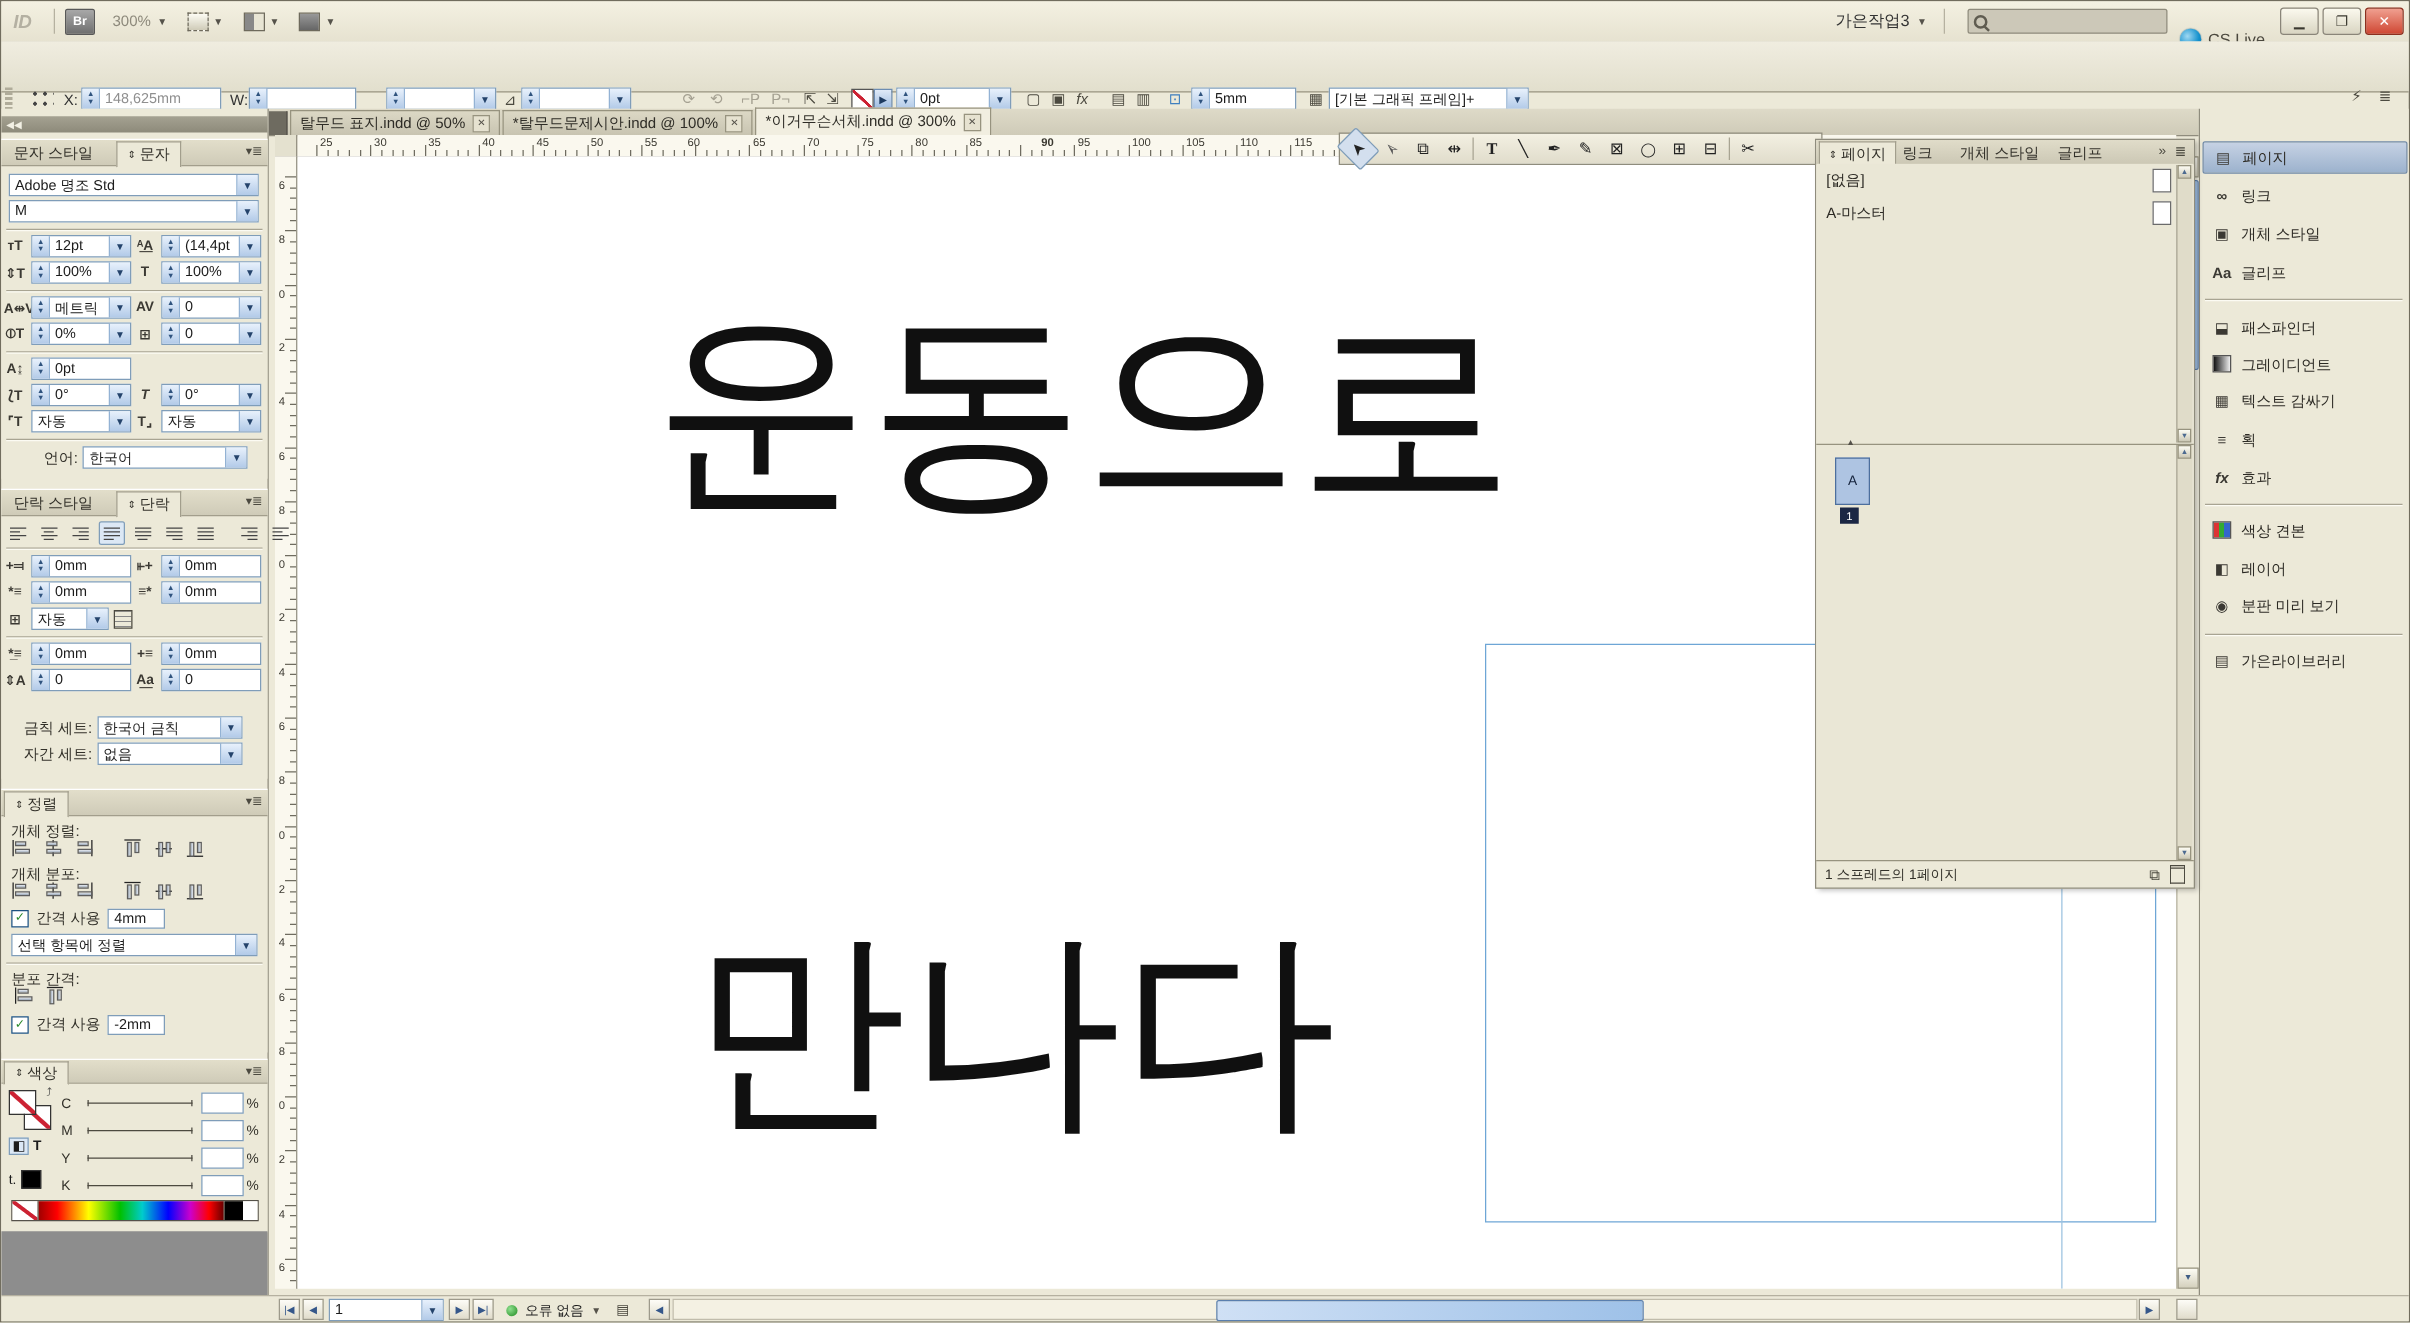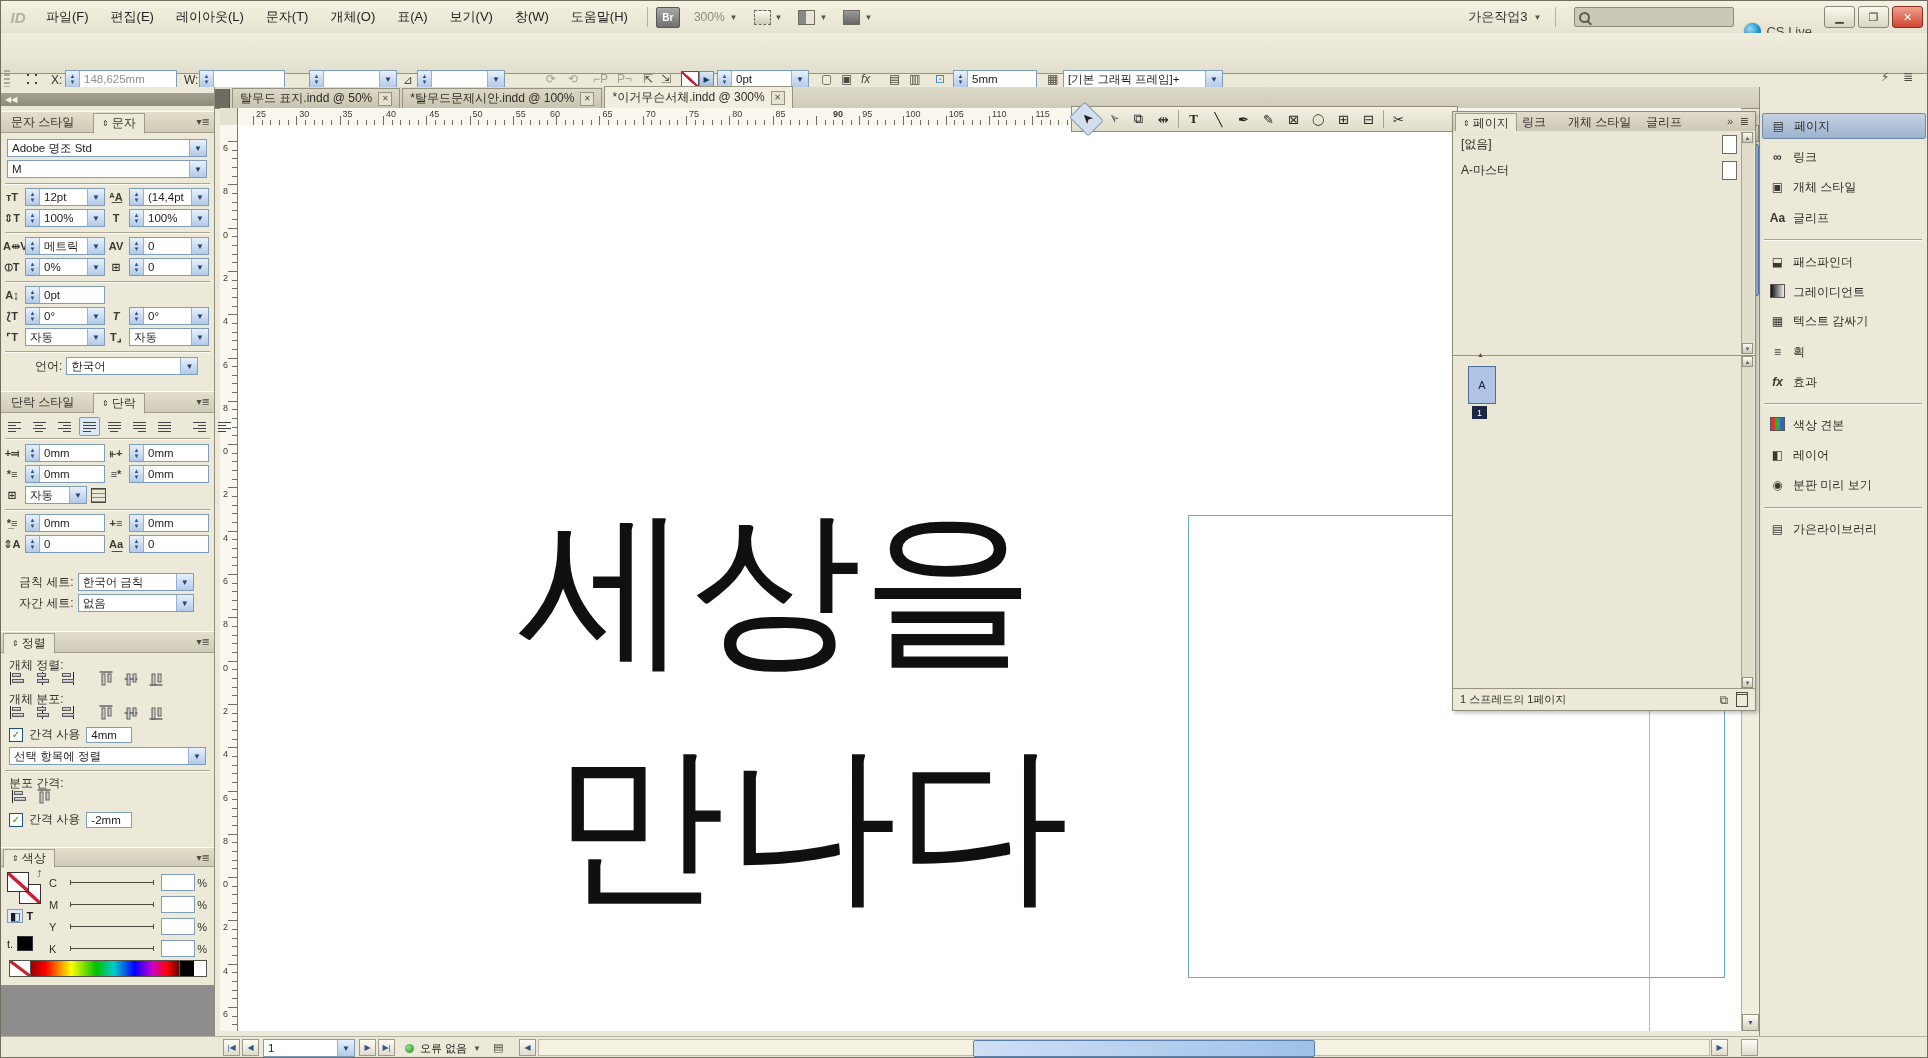--- a/index.html
+++ b/index.html
@@ -142,31 +142,20 @@
   #hsc-track{position:absolute;left:537px;top:2px;width:1172px;height:17px;background:#f4f1e3;border:1px solid #c0bcab;box-sizing:border-box;}
   .greendot{width:9px;height:9px;border-radius:50%;background:radial-gradient(circle at 35% 35%,#8fe08f,#1f8a1f);display:inline-block;}
 </style>
 </head>
 <body>
 
 <div id="win">
 
   <div id="titlebar">
     <div id="applogo">ID</div>
-    <div id="menubar" style="display:flex;">
-        <div class="menu-item">파일(F)</div>
-        <div class="menu-item">편집(E)</div>
-        <div class="menu-item">레이아웃(L)</div>
-        <div class="menu-item">문자(T)</div>
-        <div class="menu-item">개체(O)</div>
-        <div class="menu-item">표(A)</div>
-        <div class="menu-item">보기(V)</div>
-        <div class="menu-item">창(W)</div>
-        <div class="menu-item">도움말(H)</div>
-      </div>
     <div class="tb-sep"></div>
     <div id="br-btn">Br</div>
     <div class="ddtxt">
       <span>300%</span>
       <span class="caret">▼</span>
     </div>
     <div class="viewbtn">
       <span class="vicon dash"></span>
       <span class="caret">▼</span>
     </div>
@@ -622,21 +611,21 @@
       <span class="vtick" style="top: 856.02px; width: 5px;"></span>
       <span class="vtick" style="top: 864.68px; width: 5px;"></span>
       <span class="vtick" style="top: 873.34px; width: 5px;"></span>
       <span class="vtick" style="top: 882px; width: 9px;"></span>
       <span class="vnum" style="top: 884px;">6</span>
       <span class="vtick" style="top: 890.66px; width: 5px;"></span>
       <span class="vtick" style="top: 899.32px; width: 5px;"></span>
     </div>
 
   <div id="canvas">
-    <div class="kline" style="left:280px;top:378px;">세상을</div>
+    <div class="kline" style="left:285px;top:118px;">운동으로</div>
     <div class="kline" style="left:315px;top:614px;">만나다</div>
     <div id="gframe"></div>
     <div id="vguide"></div>
   </div>
 
   <div id="toolbar">
       <span class="tool sel" style="transform: rotate(-135deg);">➤</span>
       <span class="tool " style="transform: rotate(-135deg); color: rgb(85, 85, 85);">➣</span>
       <span class="tool ">⧉</span>
       <span class="tool ">⇹</span>

